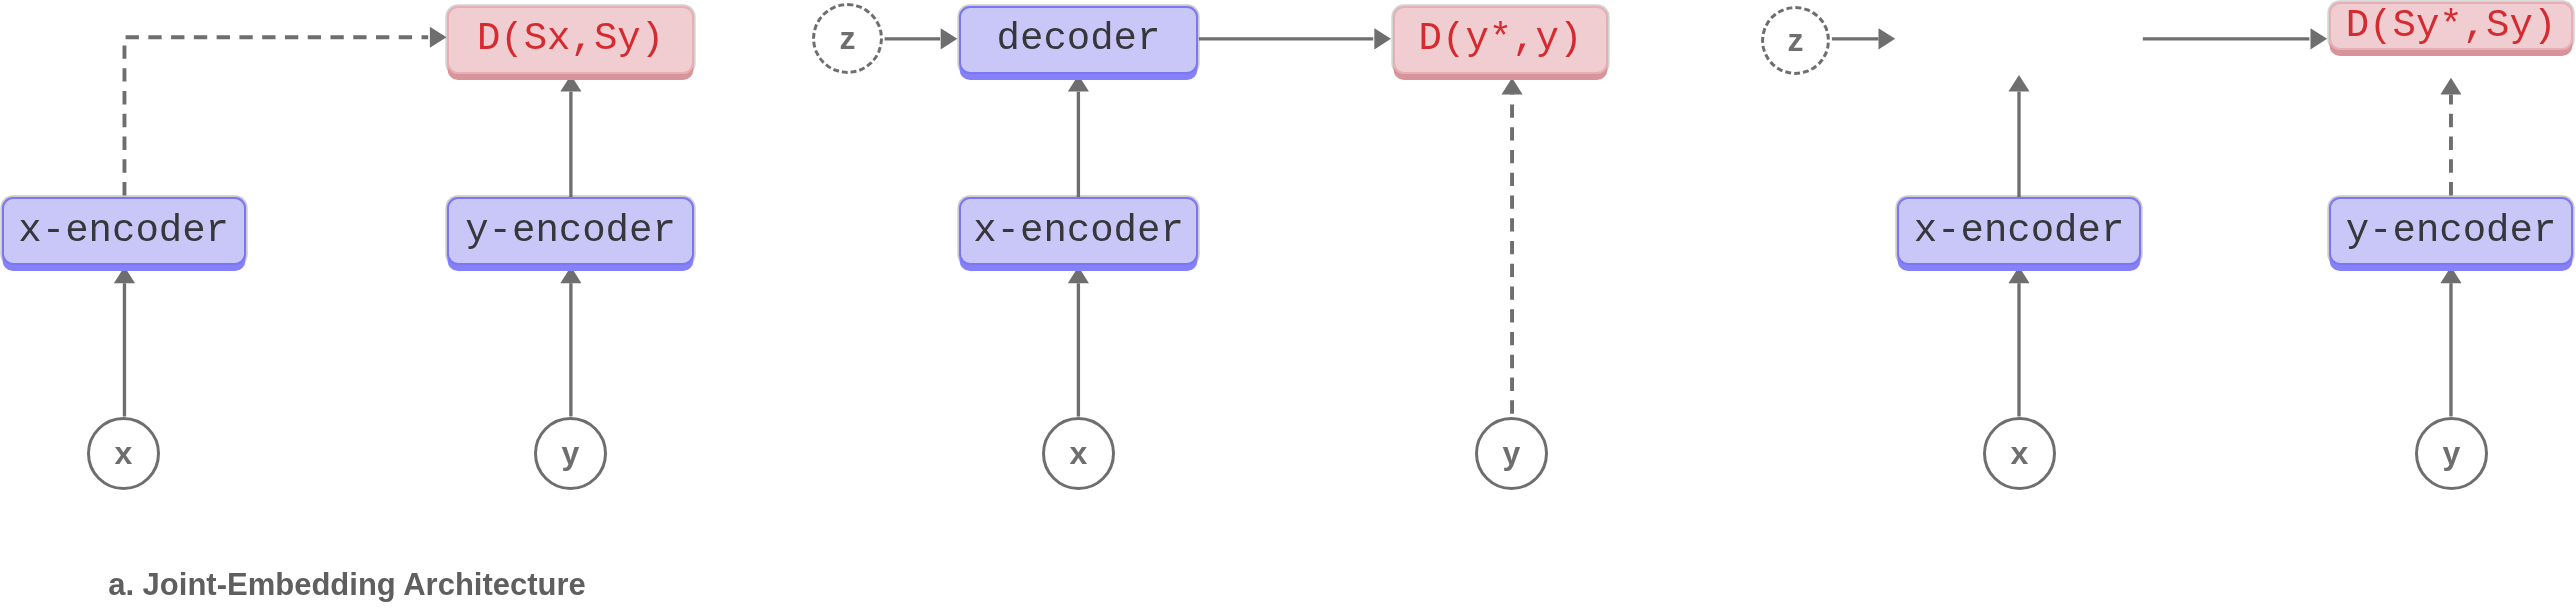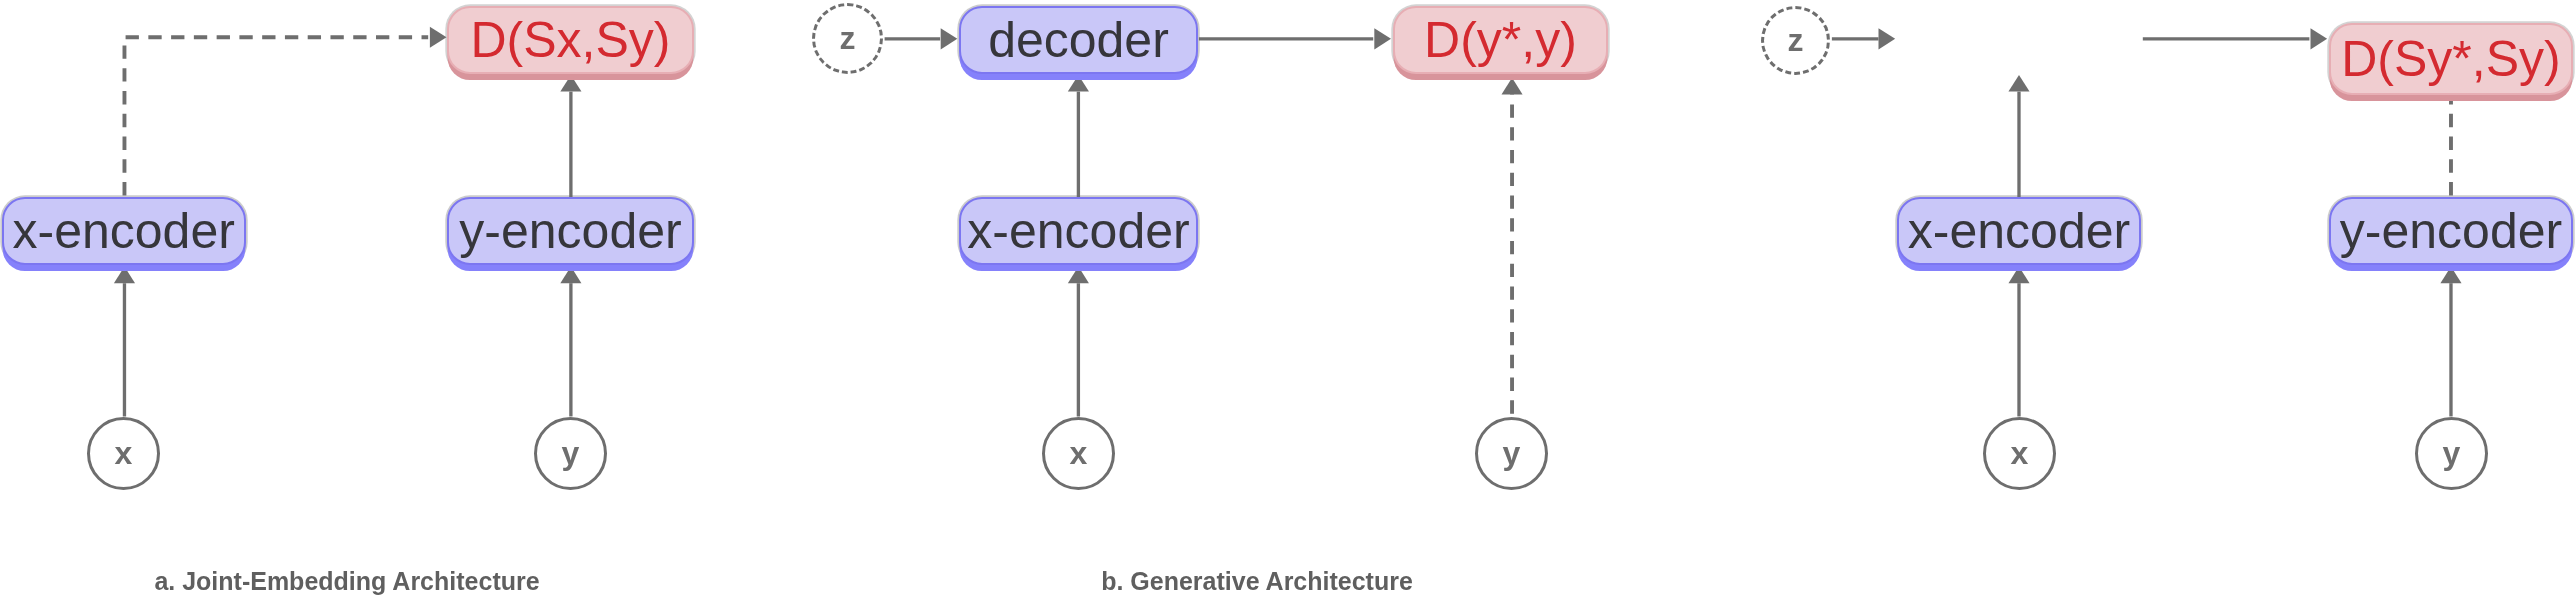--- a/index.html
+++ b/index.html
@@ -35,24 +35,25 @@
   .arrowhead {
     fill: var(--line-gray, #6e6e6e);
     stroke: none;
   }
   .node {
     position: absolute;
     box-sizing: border-box;
     display: flex;
     align-items: center;
     justify-content: center;
-    border-radius: 23px;
-    font-size: 50px;
+    border-radius: 11px;
+    font-size: 39px;
     line-height: 1;
     white-space: nowrap;
+    font-family: Liberation Mono, monospace;
   }
   .node.blue {
     background: var(--encoder-fill, #c9c7f8);
     border: 2.2px solid var(--encoder-border, #7c76f1);
     box-shadow: 0 6.7px 0 -0.6px var(--encoder-shadow, #8581fb),
                 0 0 0 1.7px rgba(110,110,110,0.35);
     color: var(--node-text, #36363b);
   }
   .node.red {
     background: var(--cost-fill, #f0cdd0);
@@ -75,21 +76,21 @@
     font-weight: 700;
     color: var(--line-gray, #6e6e6e);
     background: transparent;
   }
   .var-circle.dashed {
     border-style: dashed;
   }
   .caption {
     position: absolute;
     top: 568px;
-    font-size: 25px;
+    font-size: 31px;
     font-weight: 700;
     color: var(--caption-gray, #5f5f5f);
     text-align: center;
     line-height: 1.1;
     white-space: nowrap;
   }
 </style>
 </head>
 <body>
 
@@ -143,23 +144,22 @@
   <div class="var-circle" style="left:87px; top:417px;">x</div>
   <div class="var-circle" style="left:534px; top:417px;">y</div>
   <div class="caption" style="left:69px; width:556px;">a. Joint-Embedding Architecture</div>
 
   <div class="var-circle dashed" style="left:812px; top:3.3px; width:71px; height:71px;">z</div>
   <div class="node blue" style="left:959px; top:5.6px; width:239px; height:68px;">decoder</div>
   <div class="node red" style="left:1393px; top:5.6px; width:215px; height:68px;">D(y*,y)</div>
   <div class="node blue" style="left:959px; top:197px; width:239px; height:68px;">x-encoder</div>
   <div class="var-circle" style="left:1042px; top:417px;">x</div>
   <div class="var-circle" style="left:1475px; top:417px;">y</div>
-  <div class="caption" style="left:979px; width:556px;">b. Generative Architecture</div>
 
   <div class="var-circle dashed" style="left:1761px; top:5.6px; width:69px; height:69px;">z</div>
-  <div class="node red" style="left:2329px; top:23px; width:244px; height:72px;">D(Sy*,Sy)</div>
+  <div class="node red" style="left:2329px; top:2px; width:244px; height:48px;">D(Sy*,Sy)</div>
   <div class="node blue" style="left:1897px; top:197px; width:244px; height:68px;">x-encoder</div>
   <div class="node blue" style="left:2329px; top:197px; width:244px; height:68px;">y-encoder</div>
   <div class="var-circle" style="left:1983px; top:417px;">x</div>
   <div class="var-circle" style="left:2415px; top:417px;">y</div>
 
 </div>
 
 
 </body></html>

